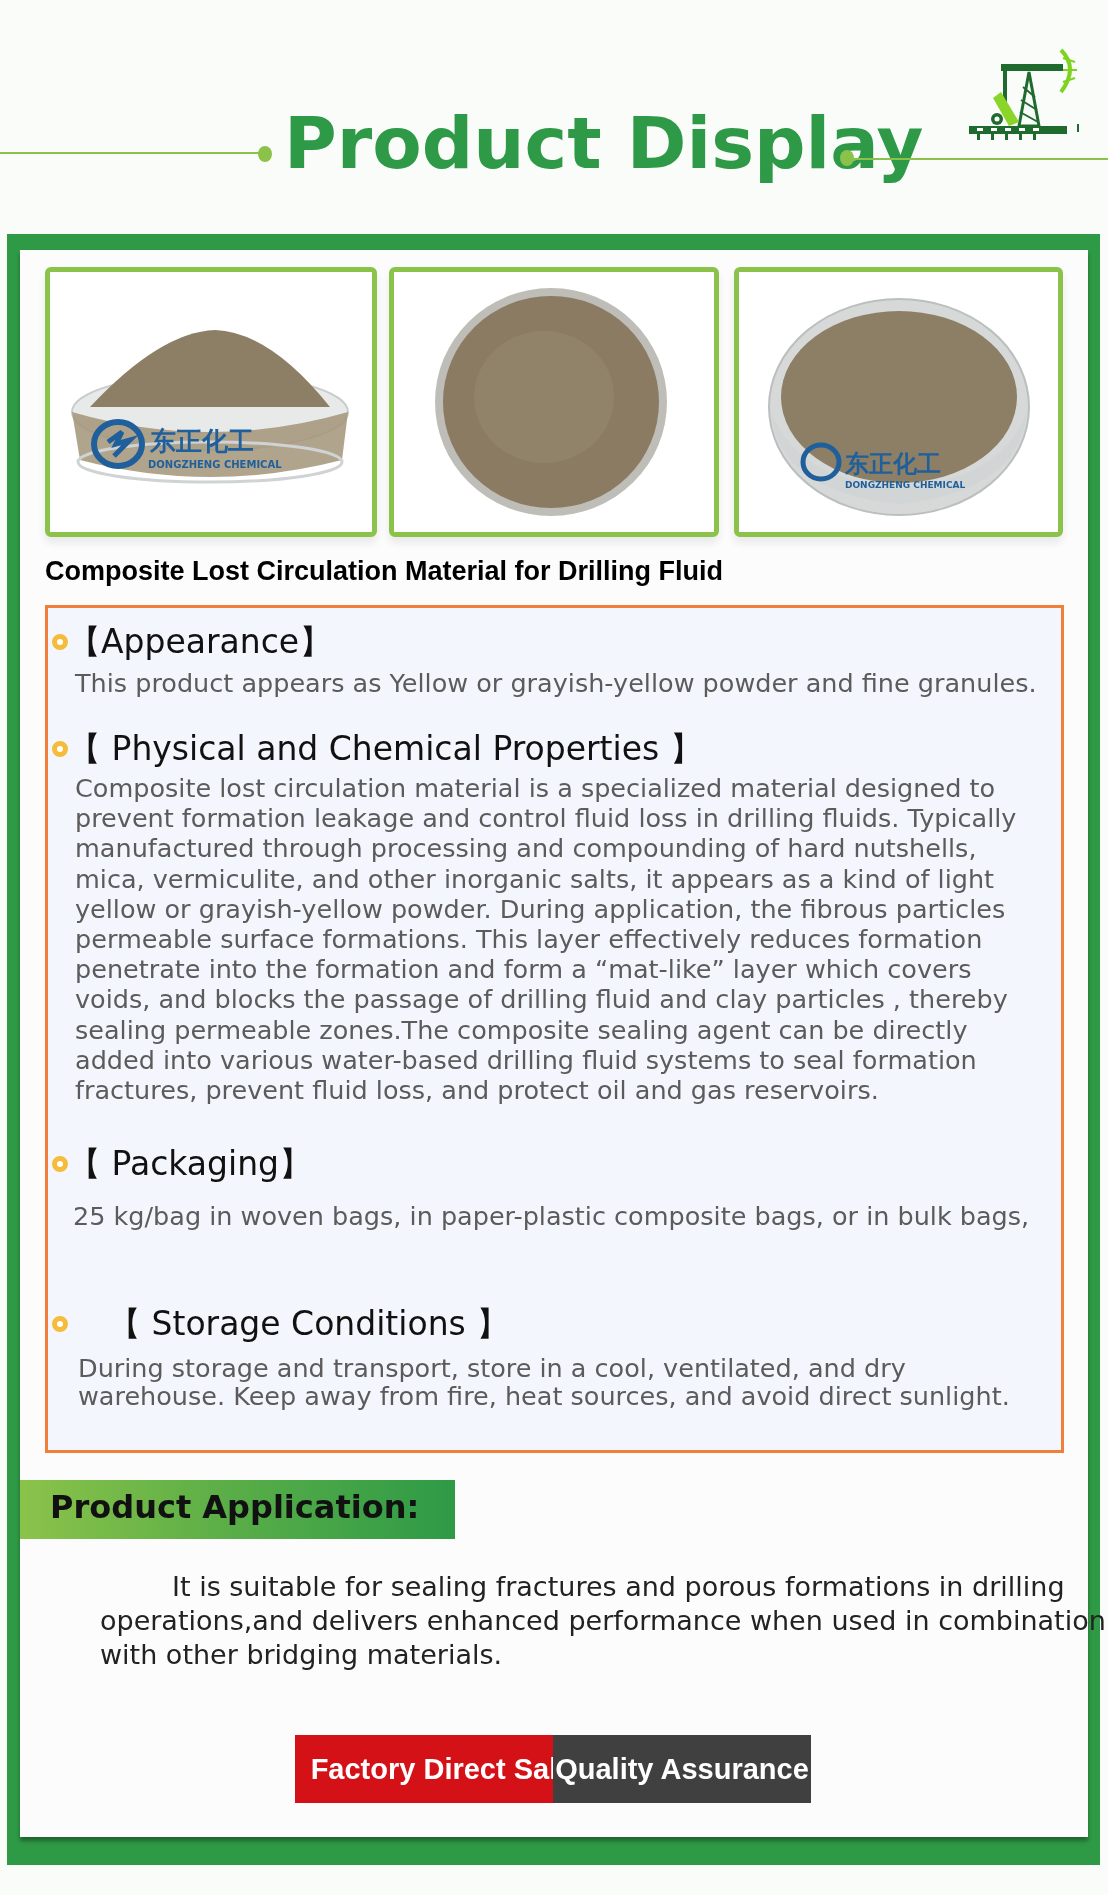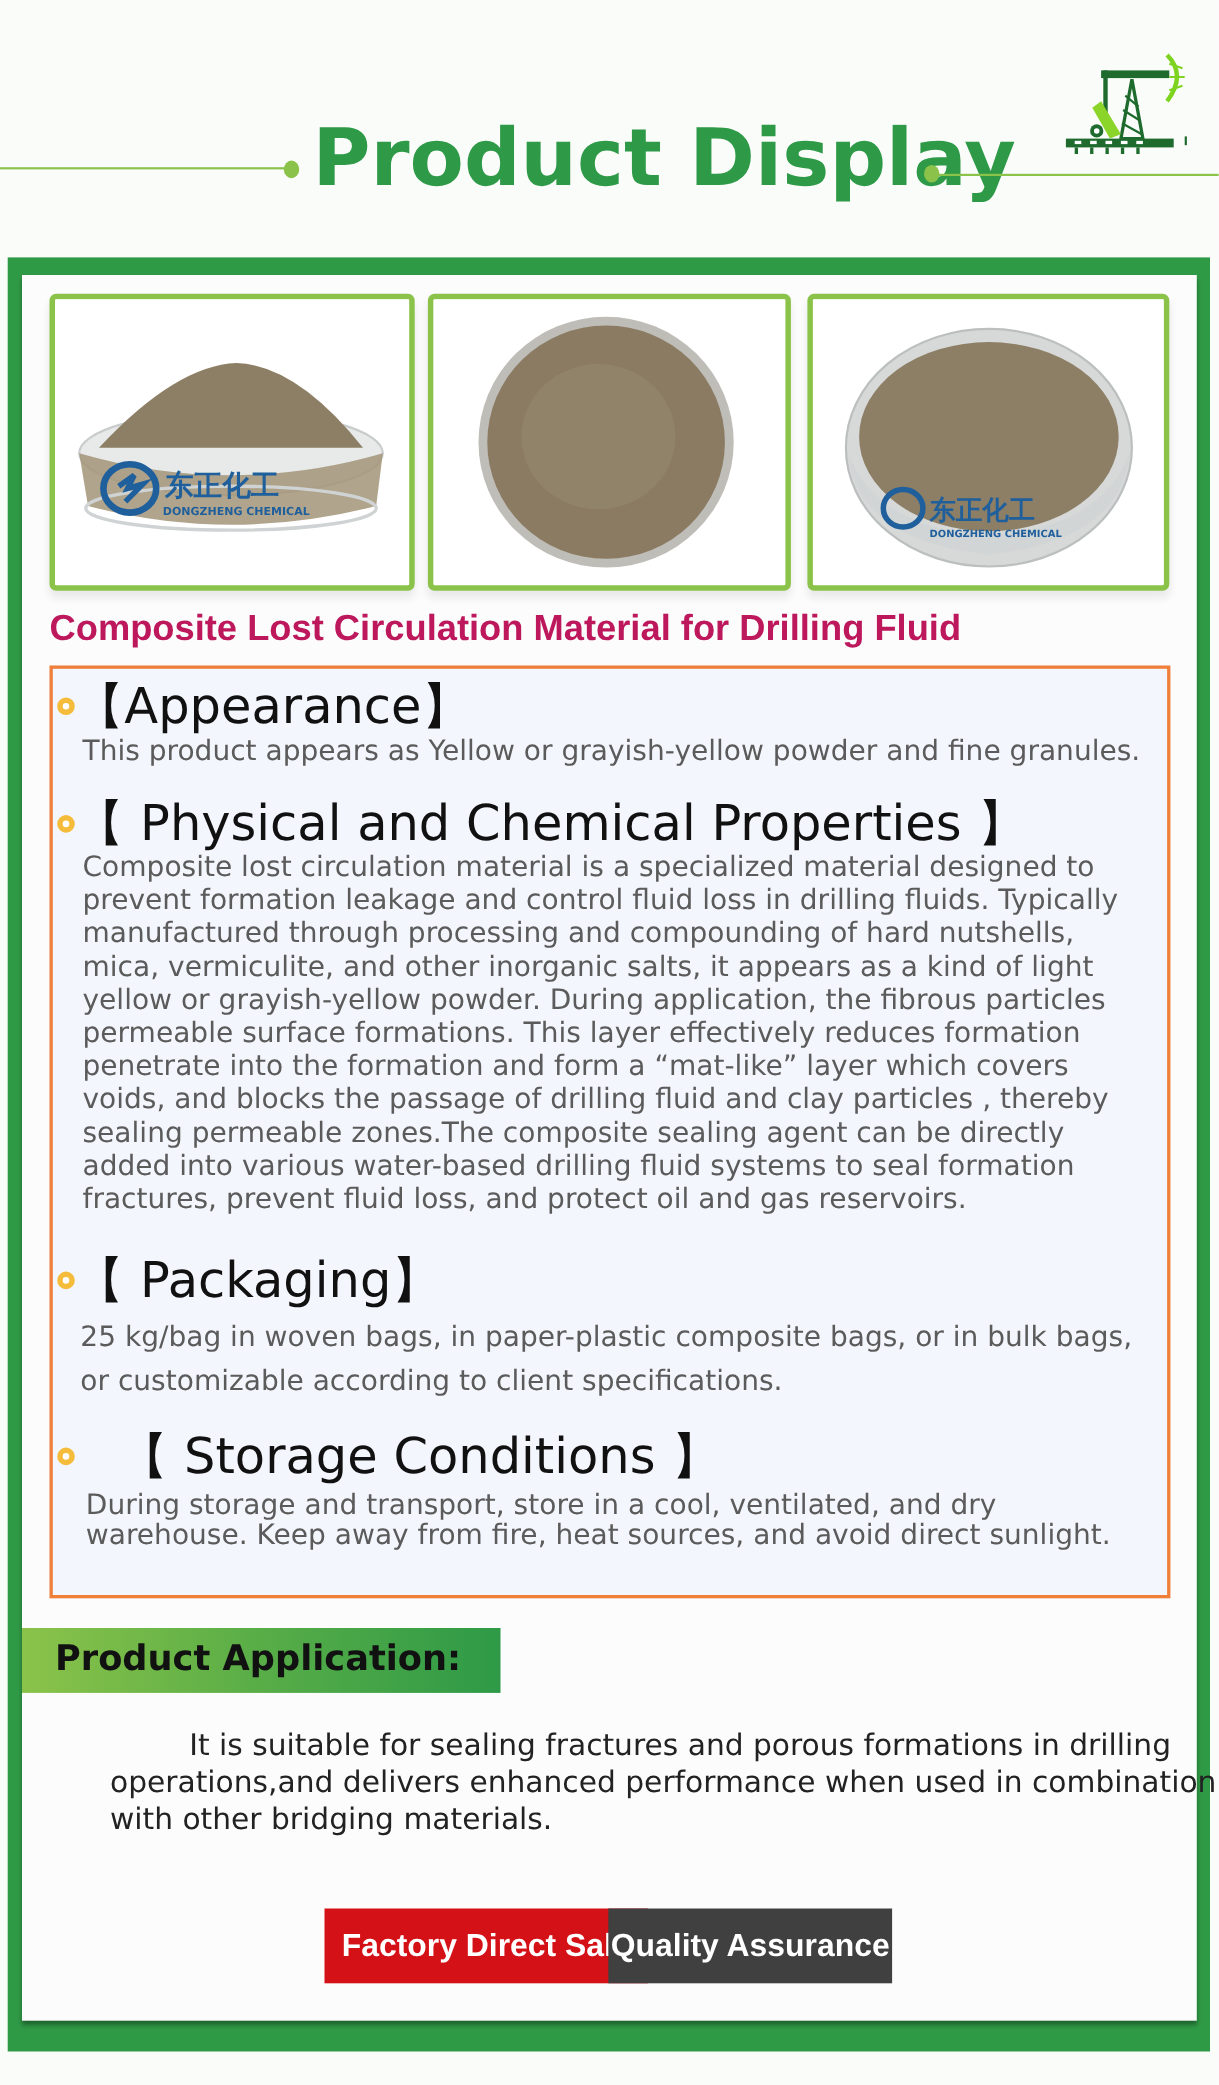--- a/index.html
+++ b/index.html
@@ -17,25 +17,25 @@
   
   .frame { position: absolute; left: 7px; top: 234px; width: 1093px; height: 1631px; background: #2f9a46; }
   .frame-inner { position: absolute; left: 13px; top: 16px; width: 1068px; height: 1587px; background: #fbfcfb;
                  box-shadow: 0 4px 4px rgba(0,0,0,0.35); }
 
   .img-box { position: absolute; top: 267px; height: 270px; border: 5px solid #8bc34a; border-radius: 6px; background: #ffffff;
              box-shadow: 0 6px 8px rgba(0,0,0,0.08); overflow: hidden; }
   .img-box svg { width: 100%; height: 100%; display: block; }
 
   .subtitle { position: absolute; left: 45px; top: 548px; font-family: "Liberation Sans", sans-serif; font-weight: bold;
-              font-size: 33px; color: #be185d; white-space: nowrap; line-height: 46px; }
+              font-size: 27px; color: #000000; white-space: nowrap; line-height: 46px; }
 
   .info-box { position: absolute; left: 45px; top: 605px; width: 1019px; height: 848px; background: #f4f6fd;
               border: 3px solid #f07f3a; }
-  .sec-head { position: absolute; left: 14px; font-family: "DejaVu Sans", sans-serif; font-size: 45px; color: #111;
+  .sec-head { position: absolute; left: 14px; font-family: "DejaVu Sans", sans-serif; font-size: 33px; color: #111;
               white-space: nowrap; line-height: 40px; }
   .bullet { position: absolute; width: 16px; height: 16px; border-radius: 50%; border: 5px solid #f5bb3b; background: #fff; }
   .sec-text { position: absolute; font-family: "DejaVu Sans", sans-serif; color: #5b5b5b; font-size: 25.5px; white-space: nowrap; }
 
   .app-banner { position: absolute; left: 20px; top: 1480px; width: 435px; height: 59px;
                 background: linear-gradient(90deg, #8bc34a 0%, #58ad47 50%, #2e9a47 100%); text-decoration: underline; }
   .app-banner span { position: absolute; left: 30px; top: 8px; font-family: "DejaVu Sans", sans-serif; font-weight: bold;
                      font-size: 32px; color: #111; white-space: nowrap; }
   .app-text { position: absolute; left: 100px; top: 1570px; width: 950px; font-family: "DejaVu Sans", sans-serif;
               font-size: 27px; color: #222; line-height: 34px; }
@@ -144,21 +144,20 @@
     <div>voids, and blocks the passage of drilling fluid and clay particles , thereby</div>
     <div>sealing permeable zones.The composite sealing agent can be directly</div>
     <div>added into various water-based drilling fluid systems to seal formation</div>
     <div>fractures, prevent fluid loss, and protect oil and gas reservoirs.</div>
   </div>
 
   <div class="bullet" style="left:4px; top:548px;"></div>
   <div class="sec-head" style="left:20px; top:536px;">【 Packaging】</div>
   <div class="sec-text" style="left:25px; top:588px; line-height:40px;">
     <div>25 kg/bag in woven bags, in paper-plastic composite bags, or in bulk bags,</div>
-    <div>or customizable according to client specifications.</div>
   </div>
 
   <div class="bullet" style="left:4px; top:708px;"></div>
   <div class="sec-head" style="left:20px; top:696px;margin-left:40px;">【 Storage Conditions 】</div>
   <div class="sec-text" style="left:30px; top:746px; line-height:28px;">
     <div>During storage and transport, store in a cool, ventilated, and dry</div>
     <div>warehouse. Keep away from fire, heat sources, and avoid direct sunlight.</div>
   </div>
 </div>
 

